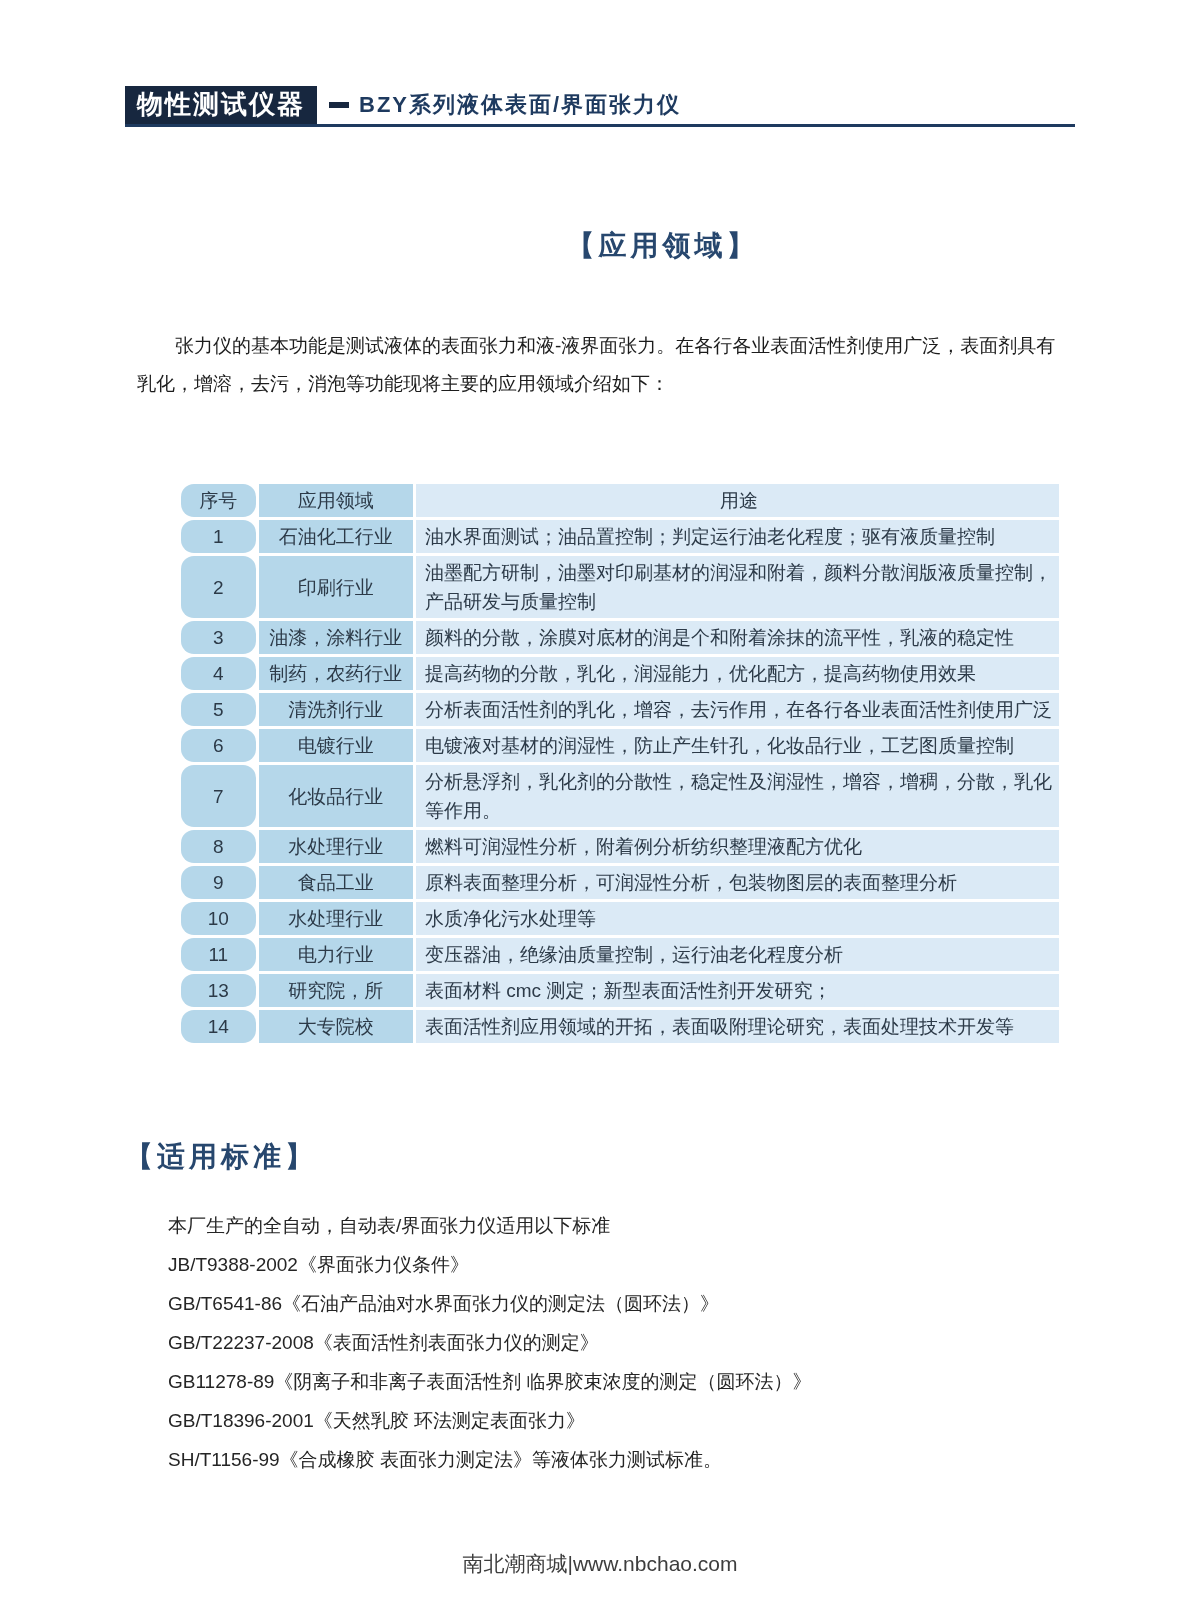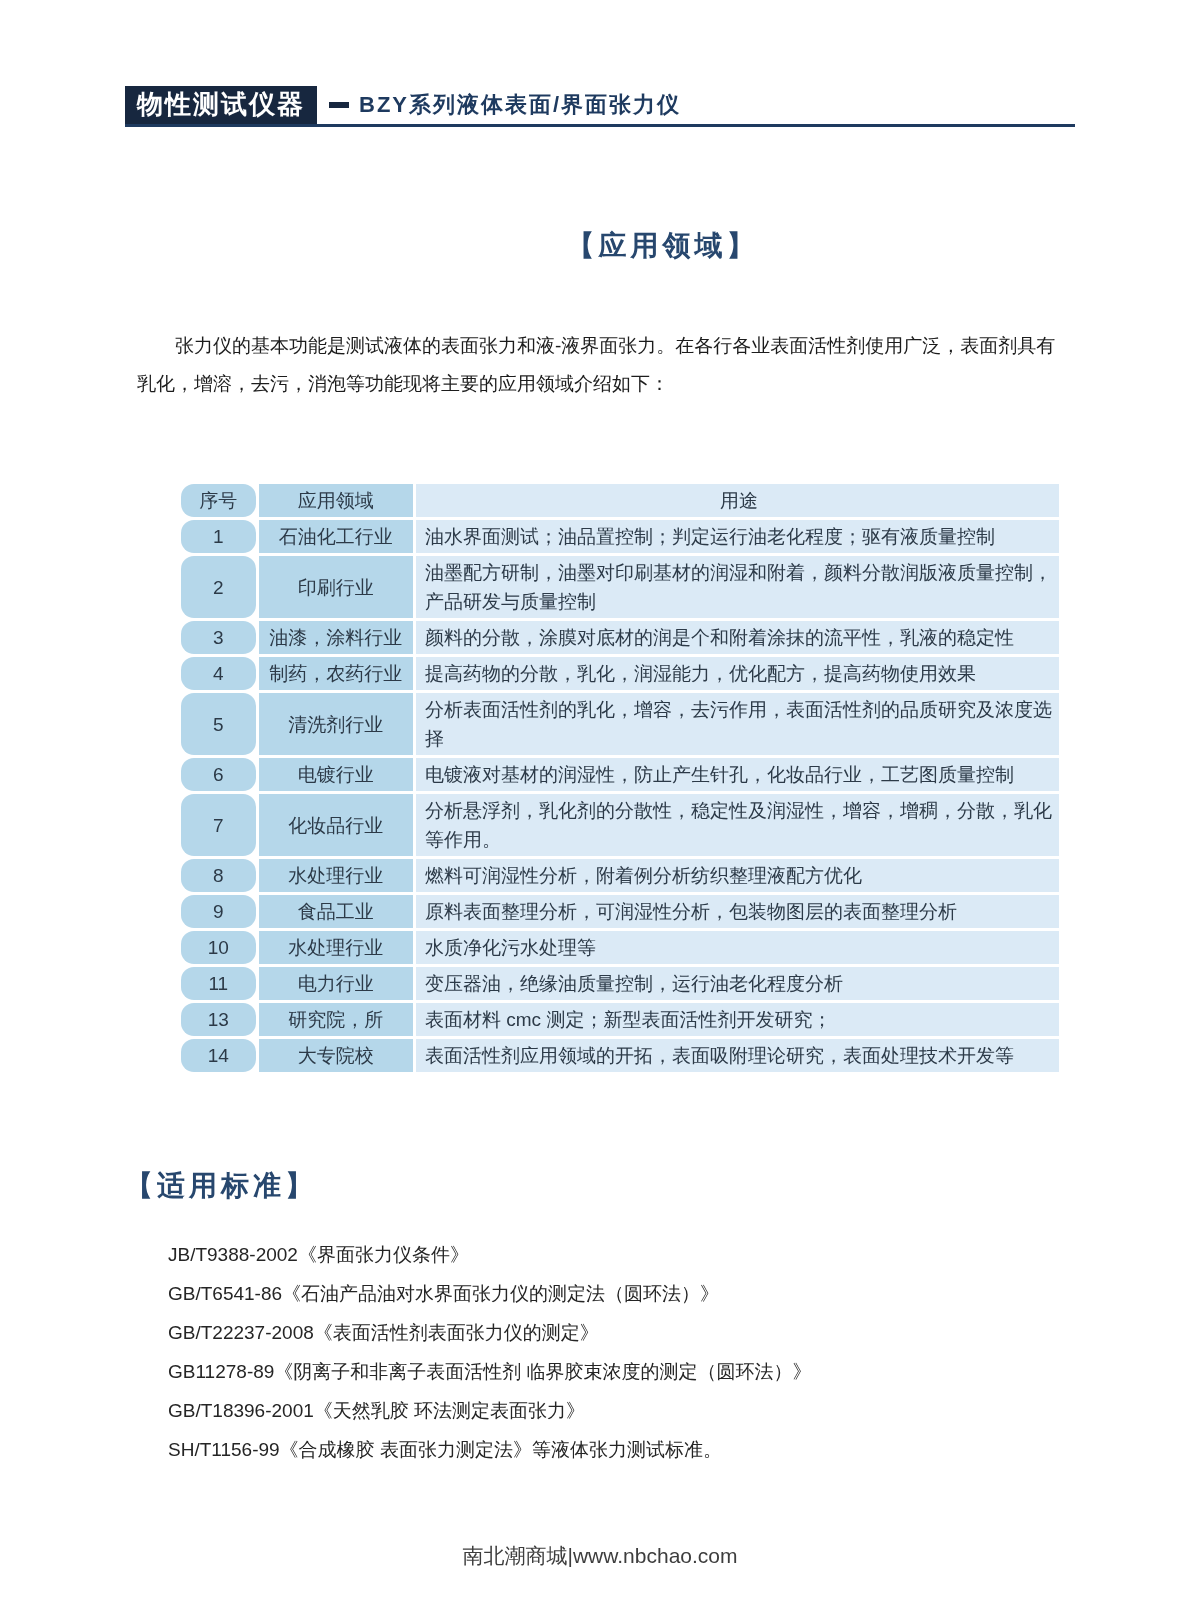--- a/index.html
+++ b/index.html
@@ -68,21 +68,21 @@
 
   
   .standards{
     margin:30px 0 0 168px;
     font-size:19px;line-height:39px;color:#252525;
   }
   .std-line{white-space:nowrap;}
 
   
   .footer{
-    position:absolute;left:0;right:0;bottom:46px;
+    position:absolute;left:0;right:0;bottom:38px;
     text-align:center;font-size:21px;color:#3d3d3d;
   }
 </style>
 </head>
 <body>
 
 <div class="page">
 
   <div class="hdr">
     <span class="hdr-badge">物性测试仪器</span>
@@ -119,21 +119,21 @@
           <td class="c2">颜料的分散，涂膜对底材的润是个和附着涂抹的流平性，乳液的稳定性</td>
         </tr>
         <tr>
           <td class="c0">4</td>
           <td class="c1">制药，农药行业</td>
           <td class="c2">提高药物的分散，乳化，润湿能力，优化配方，提高药物使用效果</td>
         </tr>
         <tr>
           <td class="c0">5</td>
           <td class="c1">清洗剂行业</td>
-          <td class="c2">分析表面活性剂的乳化，增容，去污作用，表面活性剂的品质研究及浓度选择</td>
+          <td class="c2">分析表面活性剂的乳化，增容，去污作用，在各行各业表面活性剂使用广泛</td>
         </tr>
         <tr>
           <td class="c0">6</td>
           <td class="c1">电镀行业</td>
           <td class="c2">电镀液对基材的润湿性，防止产生针孔，化妆品行业，工艺图质量控制</td>
         </tr>
         <tr>
           <td class="c0">7</td>
           <td class="c1">化妆品行业</td>
           <td class="c2">分析悬浮剂，乳化剂的分散性，稳定性及润湿性，增容，增稠，分散，乳化等作用。</td>
@@ -167,20 +167,21 @@
           <td class="c0">14</td>
           <td class="c1">大专院校</td>
           <td class="c2">表面活性剂应用领域的开拓，表面吸附理论研究，表面处理技术开发等</td>
         </tr>
       </tbody>
   </table>
 
   <h2 class="sec-title sec-std">【适用标准】</h2>
 
   <div class="standards">
+    <div class="std-line">本厂生产的全自动，自动表/界面张力仪适用以下标准</div>
   <div class="std-line">JB/T9388-2002《界面张力仪条件》</div>
       <div class="std-line">GB/T6541-86《石油产品油对水界面张力仪的测定法（圆环法）》</div>
       <div class="std-line">GB/T22237-2008《表面活性剂表面张力仪的测定》</div>
       <div class="std-line">GB11278-89《阴离子和非离子表面活性剂 临界胶束浓度的测定（圆环法）》</div>
       <div class="std-line">GB/T18396-2001《天然乳胶 环法测定表面张力》</div>
       <div class="std-line">SH/T1156-99《合成橡胶 表面张力测定法》等液体张力测试标准。</div>
     </div>
 
   <div class="footer">
     <span>南北潮商城|www.nbchao.com</span>

